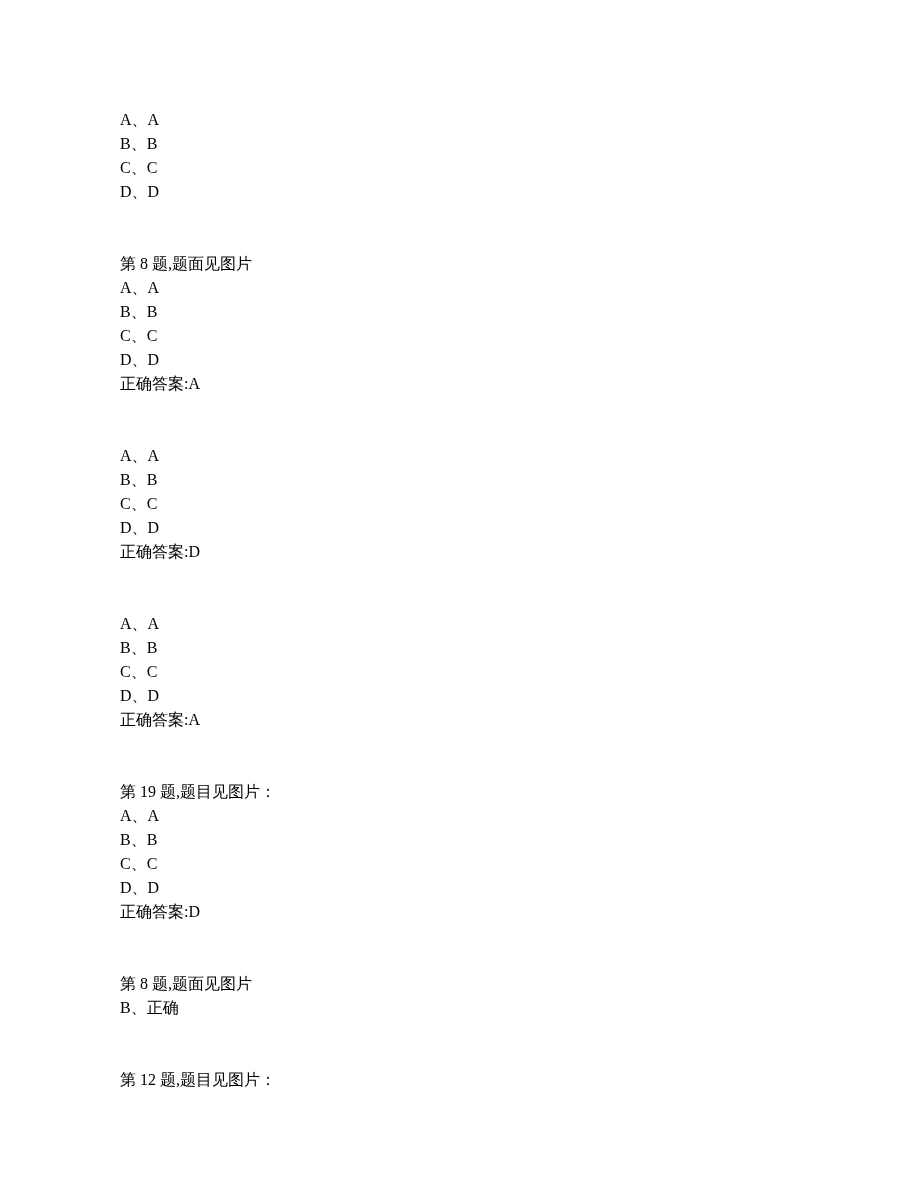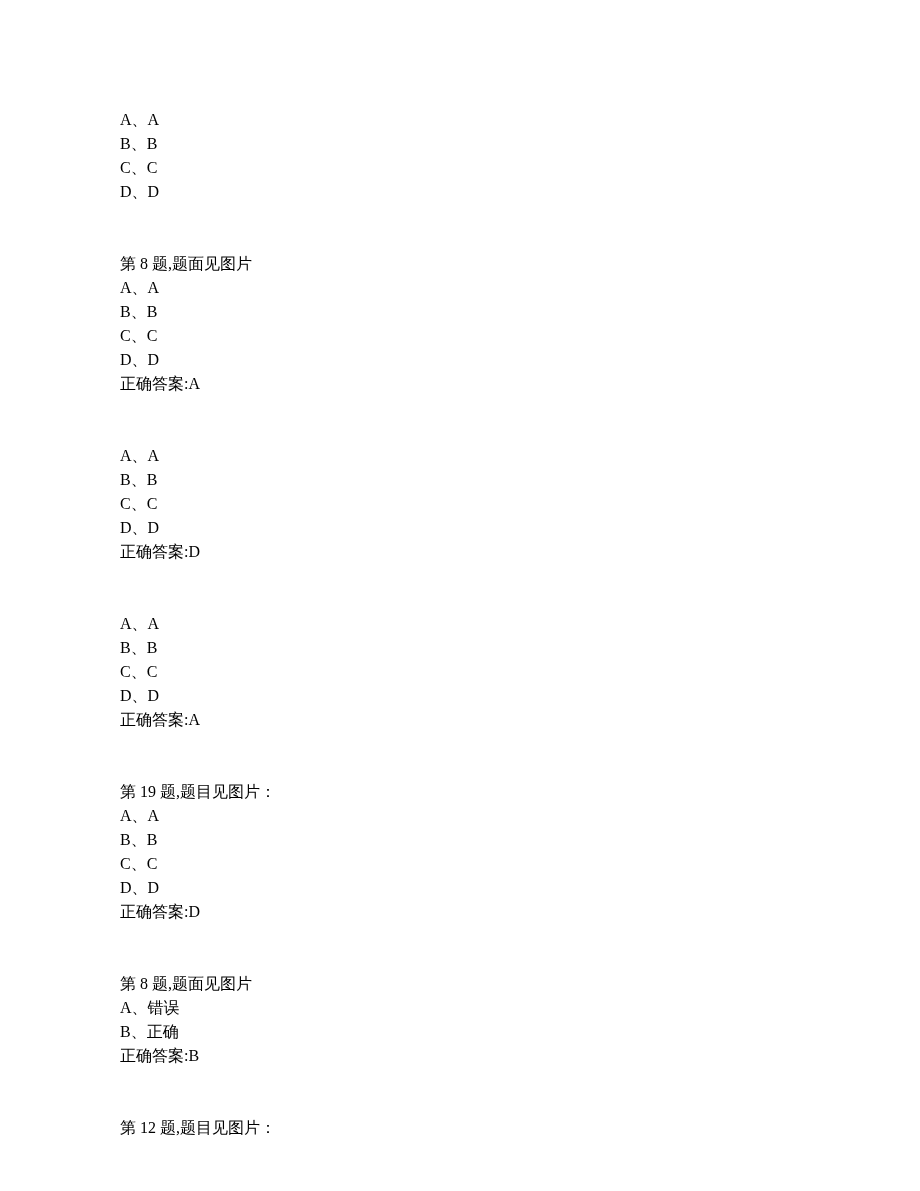--- a/index.html
+++ b/index.html
@@ -60,21 +60,19 @@
   <span class="line">第 19 题,题目见图片：</span>
   <span class="line">A、A</span>
   <span class="line">B、B</span>
   <span class="line">C、C</span>
   <span class="line">D、D</span>
   <span class="line">正确答案:D</span>
 </div>
 
 <div class="question-block">
   <span class="line">第 8 题,题面见图片</span>
-  <span class="line">A、错误</span>
   <span class="line">B、正确</span>
-  <span class="line">正确答案:B</span>
 </div>
 
 <div class="question-block">
   <span class="line">第 12 题,题目见图片：</span>
 
 </div>
 
 </body></html>

